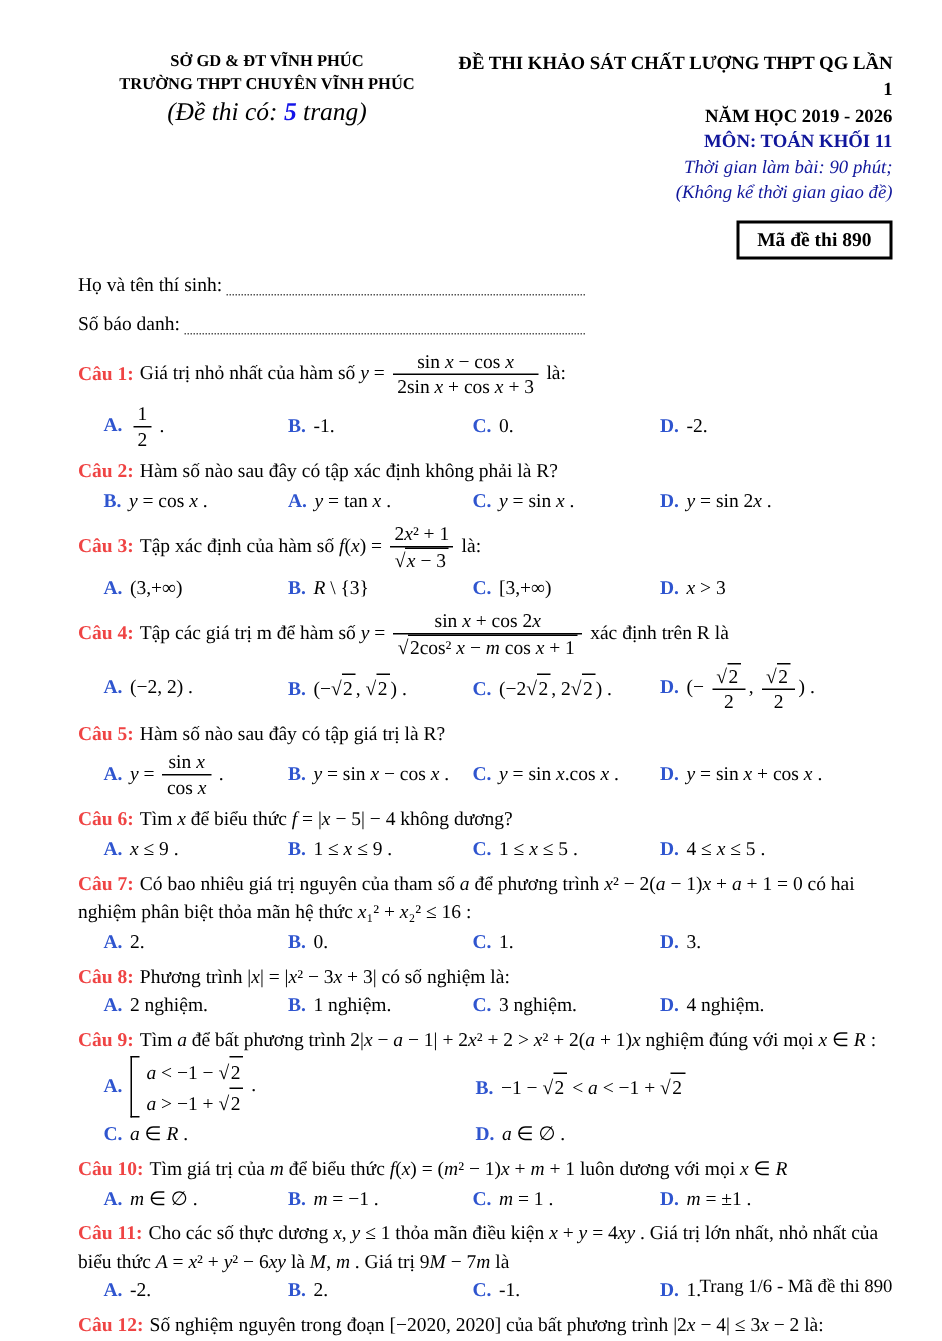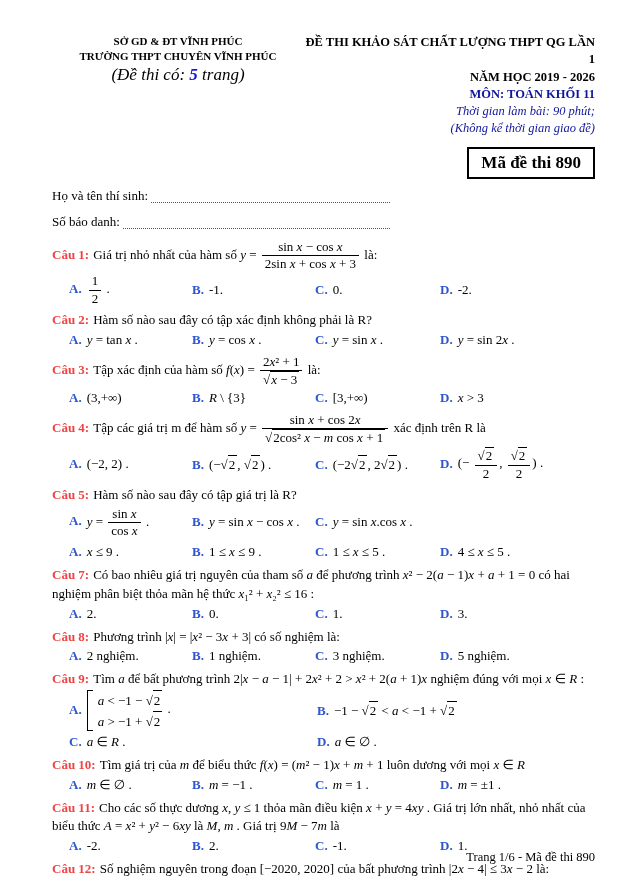--- a/index.html
+++ b/index.html
@@ -12,21 +12,21 @@
 
   
   .hdr{display:flex;}
   .hl{width:252px;text-align:center;font-weight:bold;font-size:11px;line-height:1.35;}
   .hl .ital{font-style:italic;font-weight:normal;font-size:17px;}
   .hl .pgnum{color:#1414e8;font-weight:bold;}
   .hr{flex:1;text-align:right;font-size:12.5px;font-weight:bold;line-height:1.38;}
   .hr .blue{color:#10169b;}
   .hr .time{font-style:italic;font-weight:normal;color:#10169b;}
   .codebox-row{display:flex;justify-content:flex-end;margin:9px 0 8px 0;}
-  .codebox{border:2px solid #000;padding:2px 12px;font-weight:bold;font-size:17px;}
+  .codebox{border:2px solid #000;padding:2px 12px;font-weight:bold;font-size:13px;}
 
   
   .field{display:flex;width:338px;margin-bottom:7px;align-items:flex-end;}
   .field .dots{flex:1;border-bottom:1.2px dotted #555;margin-bottom:3px;margin-left:3px;}
 
   
   .q{margin-top:4px;}
   .stmt{}
   .lbl{color:#ef4444;font-weight:bold;margin-right:4px;}
   .opts4{display:grid;grid-template-columns:123px 123px 125px 1fr;padding-left:17px;align-items:center;margin-top:1px;}
@@ -88,22 +88,22 @@
         <div class="opts4">
           <div class="opt"><span class="optl">A.</span><span class="frac"><span class="num"><span class="vt">1</span></span><span class="den"><span class="vt">2</span></span></span><span class="vt"> .</span></div>
           <div class="opt"><span class="optl">B.</span><span class="vt">-1.</span></div>
           <div class="opt"><span class="optl">C.</span><span class="vt">0.</span></div>
           <div class="opt"><span class="optl">D.</span><span class="vt">-2.</span></div>
         </div>
       </div>
       <div class="q">
         <div class="stmt"><span class="lbl">Câu 2:</span><span class="vt">Hàm số nào sau đây có tập xác định không phải là R?</span></div>
         <div class="opts4">
+          <div class="opt"><span class="optl">B.</span><span class="vit">y</span><span class="vt"> = cos </span><span class="vit">x</span><span class="vt"> .</span></div>
           <div class="opt"><span class="optl">A.</span><span class="vit">y</span><span class="vt"> = tan </span><span class="vit">x</span><span class="vt"> .</span></div>
-          <div class="opt"><span class="optl">B.</span><span class="vit">y</span><span class="vt"> = cos </span><span class="vit">x</span><span class="vt"> .</span></div>
           <div class="opt"><span class="optl">C.</span><span class="vit">y</span><span class="vt"> = sin </span><span class="vit">x</span><span class="vt"> .</span></div>
           <div class="opt"><span class="optl">D.</span><span class="vit">y</span><span class="vt"> = sin 2</span><span class="vit">x</span><span class="vt"> .</span></div>
         </div>
       </div>
       <div class="q">
         <div class="stmt"><span class="lbl">Câu 3:</span><span class="vt">Tập xác định của hàm số </span><span class="vit">f</span><span class="vt">(</span><span class="vit">x</span><span class="vt">) = </span><span class="frac"><span class="num"><span class="vt">2</span><span class="vit">x</span><span class="vt">² + 1</span></span><span class="den"><span class="sqrt"><span class="rsym">√</span><span class="rdc"><span class="vit">x</span><span class="vt"> − 3</span></span></span></span></span><span class="vt"> là:</span></div>
         <div class="opts4">
           <div class="opt"><span class="optl">A.</span><span class="vt">(3,+∞)</span></div>
           <div class="opt"><span class="optl">B.</span><span class="vit">R</span><span class="vt"> \ {3}</span></div>
           <div class="opt"><span class="optl">C.</span><span class="vt">[3,+∞)</span></div>
@@ -118,23 +118,25 @@
           <div class="opt"><span class="optl">C.</span><span class="vt">(−2</span><span class="sqrt"><span class="rsym">√</span><span class="rdc"><span class="vt">2</span></span></span><span class="vt">, 2</span><span class="sqrt"><span class="rsym">√</span><span class="rdc"><span class="vt">2</span></span></span><span class="vt">) .</span></div>
           <div class="opt"><span class="optl">D.</span><span class="vt">(− </span><span class="frac"><span class="num"><span class="sqrt"><span class="rsym">√</span><span class="rdc"><span class="vt">2</span></span></span></span><span class="den"><span class="vt">2</span></span></span><span class="vt">, </span><span class="frac"><span class="num"><span class="sqrt"><span class="rsym">√</span><span class="rdc"><span class="vt">2</span></span></span></span><span class="den"><span class="vt">2</span></span></span><span class="vt">) .</span></div>
         </div>
       </div>
       <div class="q">
         <div class="stmt"><span class="lbl">Câu 5:</span><span class="vt">Hàm số nào sau đây có tập giá trị là R?</span></div>
         <div class="opts4">
           <div class="opt"><span class="optl">A.</span><span class="vit">y</span><span class="vt"> = </span><span class="frac"><span class="num"><span class="vt">sin </span><span class="vit">x</span></span><span class="den"><span class="vt">cos </span><span class="vit">x</span></span></span><span class="vt"> .</span></div>
           <div class="opt"><span class="optl">B.</span><span class="vit">y</span><span class="vt"> = sin </span><span class="vit">x</span><span class="vt"> − cos </span><span class="vit">x</span><span class="vt"> .</span></div>
           <div class="opt"><span class="optl">C.</span><span class="vit">y</span><span class="vt"> = sin </span><span class="vit">x</span><span class="vt">.cos </span><span class="vit">x</span><span class="vt"> .</span></div>
-        </div>
-      </div>
-      <div class="q">
+          <div class="opt"><span class="optl">D.</span><span class="vit">y</span><span class="vt"> = sin </span><span class="vit">x</span><span class="vt"> + cos </span><span class="vit">x</span><span class="vt"> .</span></div>
+        </div>
+      </div>
+      <div class="q">
+        <div class="stmt"><span class="lbl">Câu 6:</span><span class="vt">Tìm </span><span class="vit">x</span><span class="vt"> để biểu thức </span><span class="vit">f</span><span class="vt"> = |</span><span class="vit">x</span><span class="vt"> − 5| − 4 không dương?</span></div>
         <div class="opts4">
           <div class="opt"><span class="optl">A.</span><span class="vit">x</span><span class="vt"> ≤ 9 .</span></div>
           <div class="opt"><span class="optl">B.</span><span class="vt">1 ≤ </span><span class="vit">x</span><span class="vt"> ≤ 9 .</span></div>
           <div class="opt"><span class="optl">C.</span><span class="vt">1 ≤ </span><span class="vit">x</span><span class="vt"> ≤ 5 .</span></div>
           <div class="opt"><span class="optl">D.</span><span class="vt">4 ≤ </span><span class="vit">x</span><span class="vt"> ≤ 5 .</span></div>
         </div>
       </div>
       <div class="q">
         <div class="stmt"><span class="lbl">Câu 7:</span><span class="vt">Có bao nhiêu giá trị nguyên của tham số </span><span class="vit">a</span><span class="vt"> để phương trình </span><span class="vit">x</span><span class="vt">² − 2(</span><span class="vit">a</span><span class="vt"> − 1)</span><span class="vit">x</span><span class="vt"> + </span><span class="vit">a</span><span class="vt"> + 1 = 0  có hai nghiệm phân biệt thỏa mãn hệ thức </span><span class="vit">x</span><span class="vt">₁² + </span><span class="vit">x</span><span class="vt">₂² ≤ 16 :</span></div>
         <div class="opts4">
@@ -143,21 +145,21 @@
           <div class="opt"><span class="optl">C.</span><span class="vt">1.</span></div>
           <div class="opt"><span class="optl">D.</span><span class="vt">3.</span></div>
         </div>
       </div>
       <div class="q">
         <div class="stmt"><span class="lbl">Câu 8:</span><span class="vt">Phương trình |</span><span class="vit">x</span><span class="vt">| = |</span><span class="vit">x</span><span class="vt">² − 3</span><span class="vit">x</span><span class="vt"> + 3| có số nghiệm là:</span></div>
         <div class="opts4">
           <div class="opt"><span class="optl">A.</span><span class="vt">2 nghiệm.</span></div>
           <div class="opt"><span class="optl">B.</span><span class="vt">1 nghiệm.</span></div>
           <div class="opt"><span class="optl">C.</span><span class="vt">3 nghiệm.</span></div>
-          <div class="opt"><span class="optl">D.</span><span class="vt">5 nghiệm.</span></div>
+          <div class="opt"><span class="optl">D.</span><span class="vt">4 nghiệm.</span></div>
         </div>
       </div>
       <div class="q">
         <div class="stmt"><span class="lbl">Câu 9:</span><span class="vt">Tìm </span><span class="vit">a</span><span class="vt"> để bất phương trình 2|</span><span class="vit">x</span><span class="vt"> − </span><span class="vit">a</span><span class="vt"> − 1| + 2</span><span class="vit">x</span><span class="vt">² + 2 &gt; </span><span class="vit">x</span><span class="vt">² + 2(</span><span class="vit">a</span><span class="vt"> + 1)</span><span class="vit">x</span><span class="vt"> nghiệm đúng với mọi </span><span class="vit">x</span><span class="vt"> ∈ </span><span class="vit">R</span><span class="vt"> :</span></div>
         <div class="opts2">
           <div class="opt"><span class="optl">A.</span><span class="cases">
               <span class="cbr"></span>
               <span class="crows">
                 <span class="crow"><span class="vit">a</span><span class="vt"> &lt; −1 − </span><span class="sqrt"><span class="rsym">√</span><span class="rdc"><span class="vt">2</span></span></span></span>
                 <span class="crow"><span class="vit">a</span><span class="vt"> &gt; −1 + </span><span class="sqrt"><span class="rsym">√</span><span class="rdc"><span class="vt">2</span></span></span></span>

